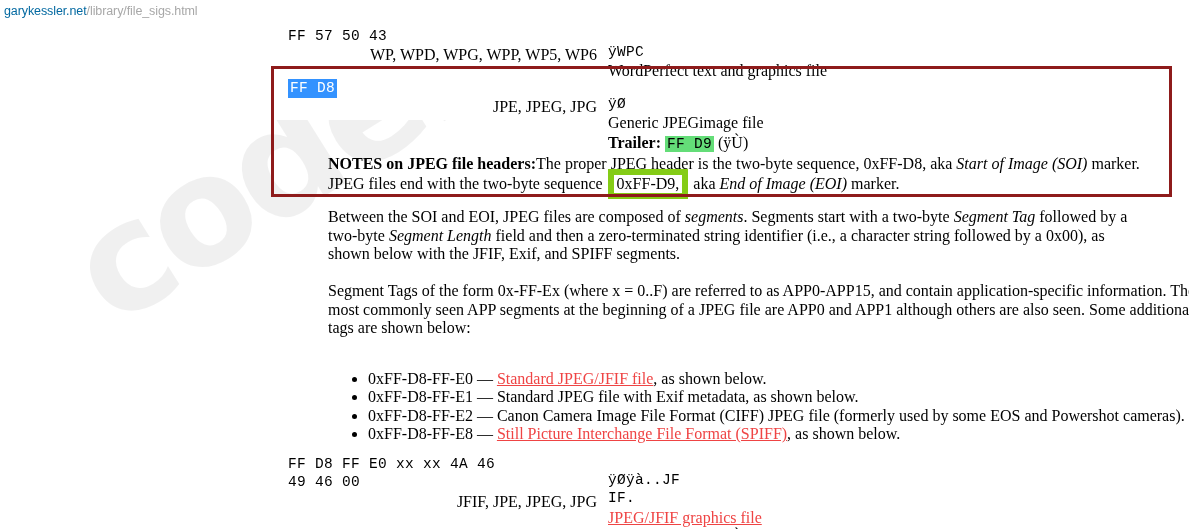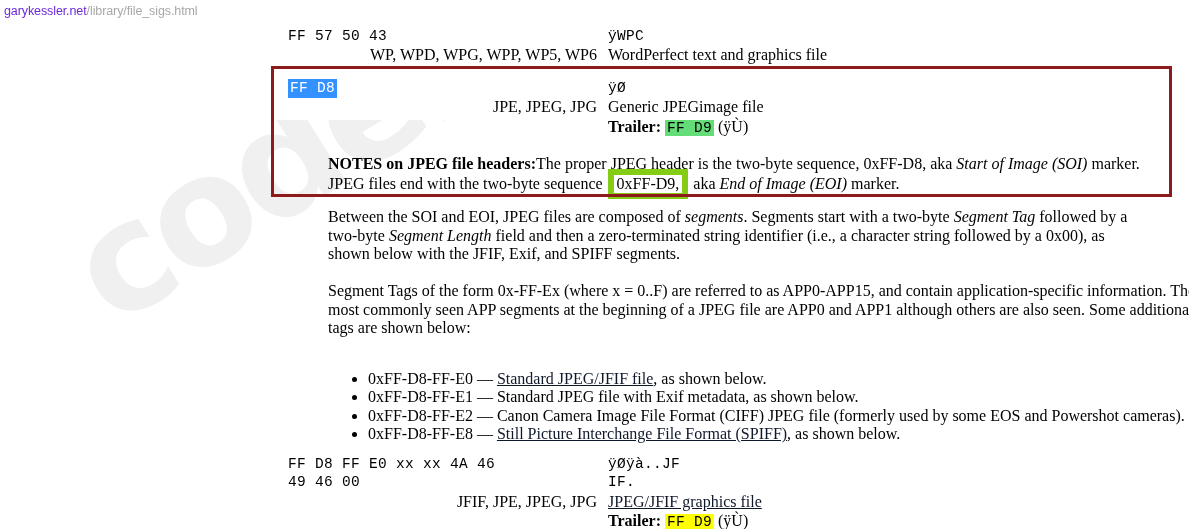--- a/index.html
+++ b/index.html
@@ -22,21 +22,21 @@
     width: 1189px;
     height: 22px;
     font-family: "Liberation Sans", sans-serif;
     font-size: 12.5px;
     color: #2a2a2a;
     padding: 4px 0 0 4px;
     box-sizing: border-box;
     white-space: nowrap;
     letter-spacing: -0.1px;
   }
-  #urlbar .host { color: #6d28d9; }
+  #urlbar .host { color: #0369a1; }
   #urlbar .path { color: #a8a8a8; }
 
   
   #watermark {
     position: absolute;
     left: 40px;
     top: 120px;
     width: 900px;
     height: 330px;
     pointer-events: none;
@@ -79,42 +79,42 @@
     color: #000;
   }
 
   
   .sigrow {
     position: absolute;
     display: block;
   }
   .col-hex   { position: absolute; }
   .col-ext   { position: absolute; text-align: right; }
-  .col-desc  { position: absolute; }
+  .col-desc  { position: absolute; margin-top: 16px; }
 
   .hl-blue {
     background: #3392ff;
     color: #ffffff;
     padding: 1px 2px 2px 2px;
   }
   .hl-green {
     background: #64dd78;
     color: #000000;
     padding: 0 2px;
   }
   .hl-yellow {
     background: #ffff00;
     color: #000000;
     padding: 0 2px;
   }
   b { font-weight: bold; }
   i, em { font-style: italic; }
 
   a.link {
-    color: #0f172a;
+    color: #ef4444;
     text-decoration: underline;
   }
 
   
   #redbox {
     position: absolute;
     left: 259px;
     top: 66px;
     width: 901px;
     height: 131px;

